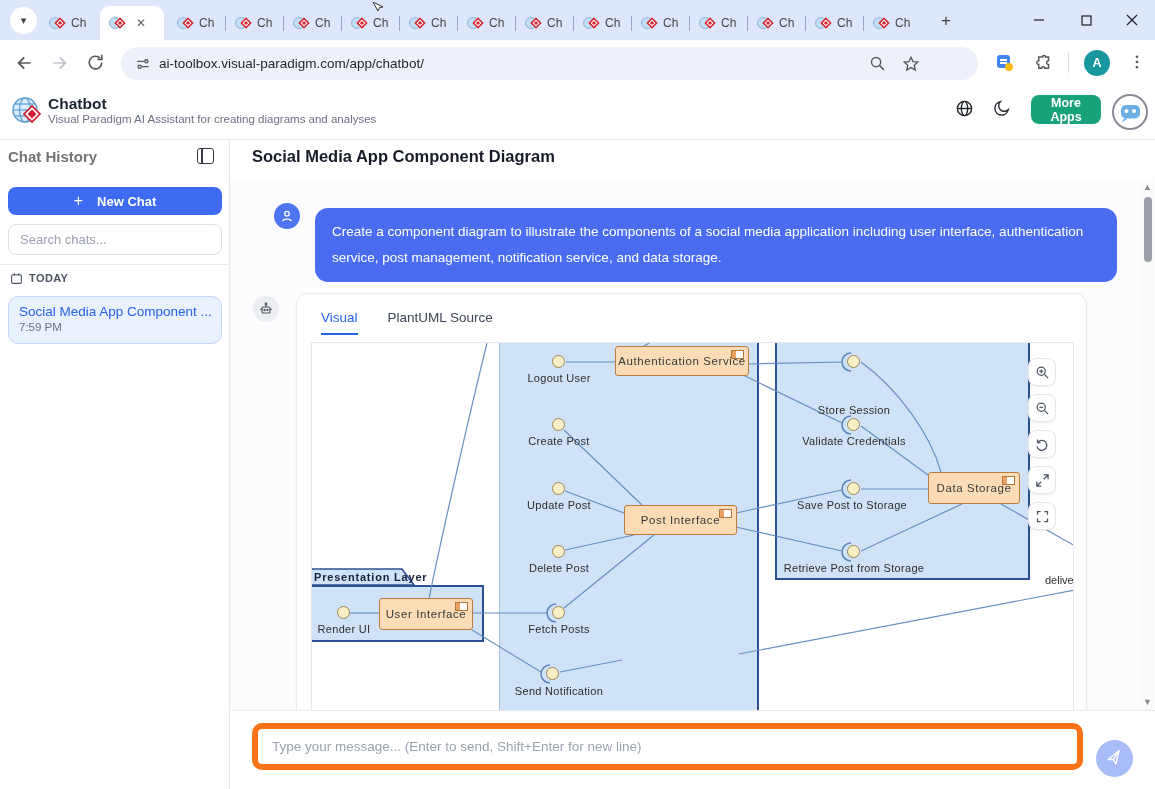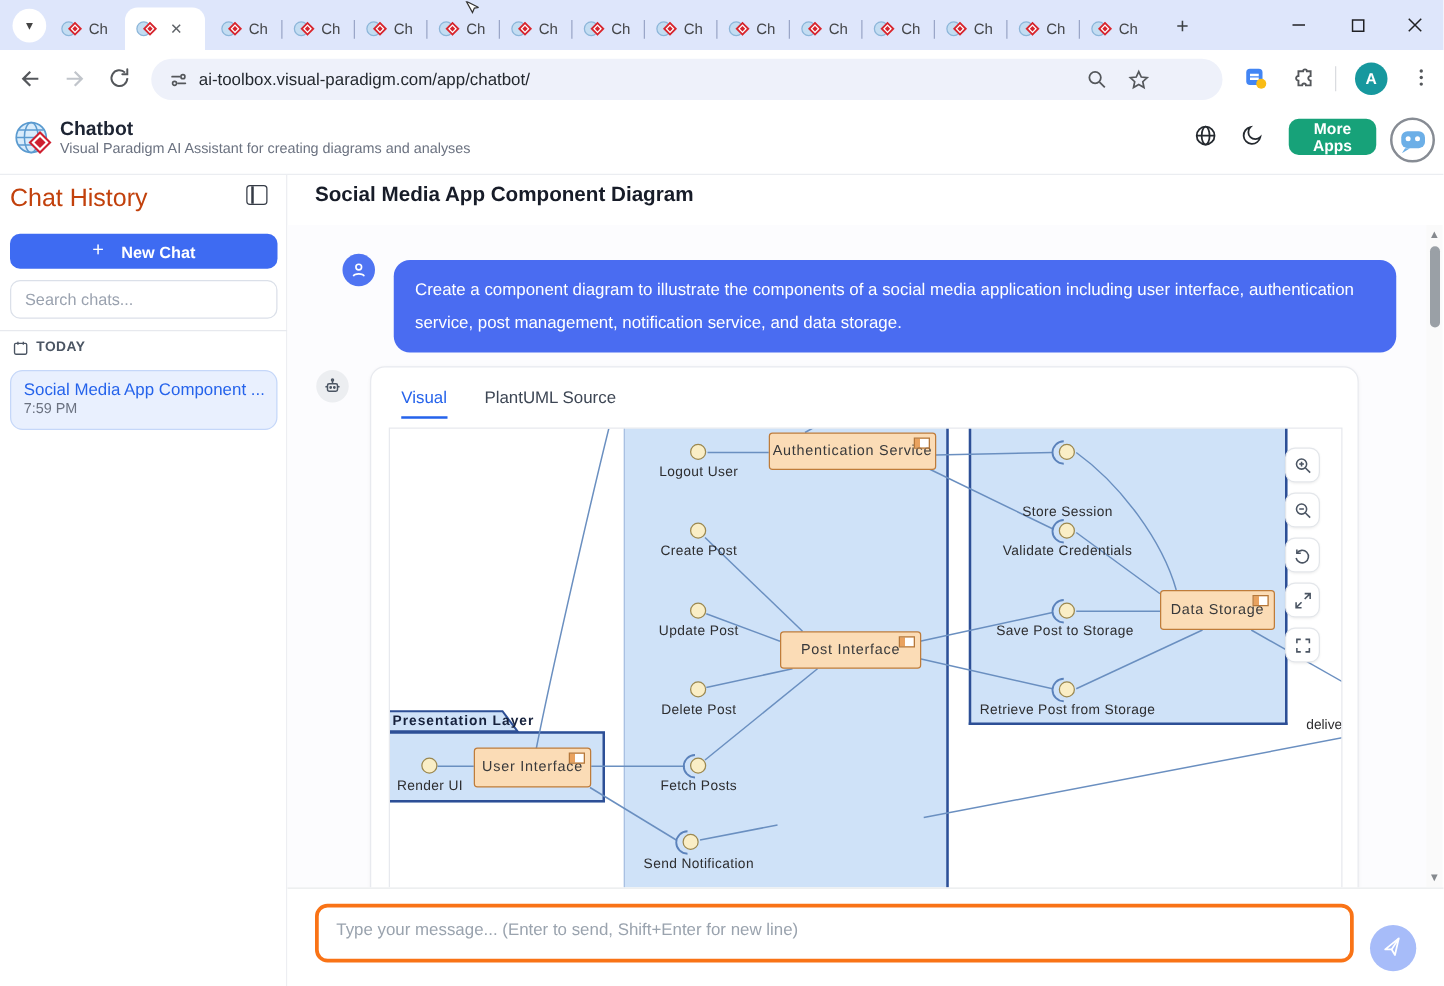--- a/index.html
+++ b/index.html
@@ -29,21 +29,21 @@
 
   
   .apphdr{position:absolute;left:0;top:86px;width:1155px;height:54px;background:#fff;border-bottom:1px solid #ebedf1;}
   .app-title{position:absolute;left:48px;top:9px;font-size:15.5px;font-weight:bold;color:#1d2433;}
   .app-tag{position:absolute;left:48px;top:27px;font-size:11.5px;color:#6b7280;}
   .more-apps{position:absolute;left:1031px;top:9px;width:70px;height:29px;background:#17a279;color:#fff;border:none;
     border-radius:8px;font-size:12.5px;font-weight:bold;}
 
   
   .sidebar{position:absolute;left:0;top:140px;width:230px;height:649px;background:#fff;border-right:1px solid #e7e9ee;}
-  .sb-title{position:absolute;left:8px;top:8px;font-size:20px;font-weight:normal;color:#c2410c;}
+  .sb-title{position:absolute;left:8px;top:8px;font-size:15px;font-weight:bold;color:#737373;}
   .sb-toggle{position:absolute;left:197px;top:8px;width:17px;height:16px;border:1.7px solid #353b46;border-radius:3px;}
   .sb-toggle::before{content:'';position:absolute;left:3px;top:0;width:1.7px;height:100%;background:#353b46;}
   .newchat{position:absolute;left:8px;top:47px;width:214px;height:28px;background:#3e6bf2;color:#fff;border:none;border-radius:8px;
     font-size:13px;font-weight:bold;display:flex;align-items:center;justify-content:center;gap:14px;}
   .newchat .plus{font-weight:400;font-size:16px;}
   .sb-search{position:absolute;left:8px;top:84px;width:214px;height:31px;border:1px solid #dbe0e9;border-radius:8px;
     padding:0 11px;font-size:13px;color:#333;outline:none;}
   .sb-search::placeholder{color:#9aa2af;}
   .sb-div{position:absolute;left:0;top:124px;width:230px;height:1px;background:#e7e9ee;}
   .sb-sect{position:absolute;left:10px;top:132px;display:flex;gap:6px;font-size:11px;font-weight:bold;
@@ -88,21 +88,21 @@
   .zbtn{width:28px;height:28px;background:#fff;border:1px solid #e3e6ea;border-radius:8px;box-shadow:0 1px 2px rgba(0,0,0,.06);
     display:flex;align-items:center;justify-content:center;color:#4b5563;padding:0;}
 
   
   .vscroll{position:absolute;left:911px;top:40px;width:13px;height:530px;background:#fafafa;}
   .vscroll .arr{position:absolute;left:2px;width:9px;height:9px;color:#85898e;font-size:9px;line-height:9px;text-align:center;}
   .vscroll .thumb{position:absolute;left:2.5px;top:17px;width:8px;height:65px;background:#9aa0a6;border-radius:4px;}
 
   
   .inputbar{position:absolute;left:0;top:570px;width:925px;height:79px;background:#fff;border-top:1px solid #e8eaec;}
-  .msgbox{position:absolute;left:22px;top:12px;width:831px;height:47px;border:3px solid #f97316;border-radius:10px;
+  .msgbox{position:absolute;left:22px;top:12px;width:831px;height:47px;border:6px solid #f97316;border-radius:10px;
     padding:10px 14px;font-size:13.5px;color:#333;resize:none;outline:none;}
   .msgbox::placeholder{color:#9aa3ae;}
   .sendbtn{position:absolute;left:866px;top:29px;width:37px;height:37px;border-radius:50%;background:#a7bcf9;border:none;
     display:flex;align-items:center;justify-content:center;}
 
   .cursor{position:absolute;left:371px;top:0;z-index:99;}
 </style>
 </head>
 <body>
 

